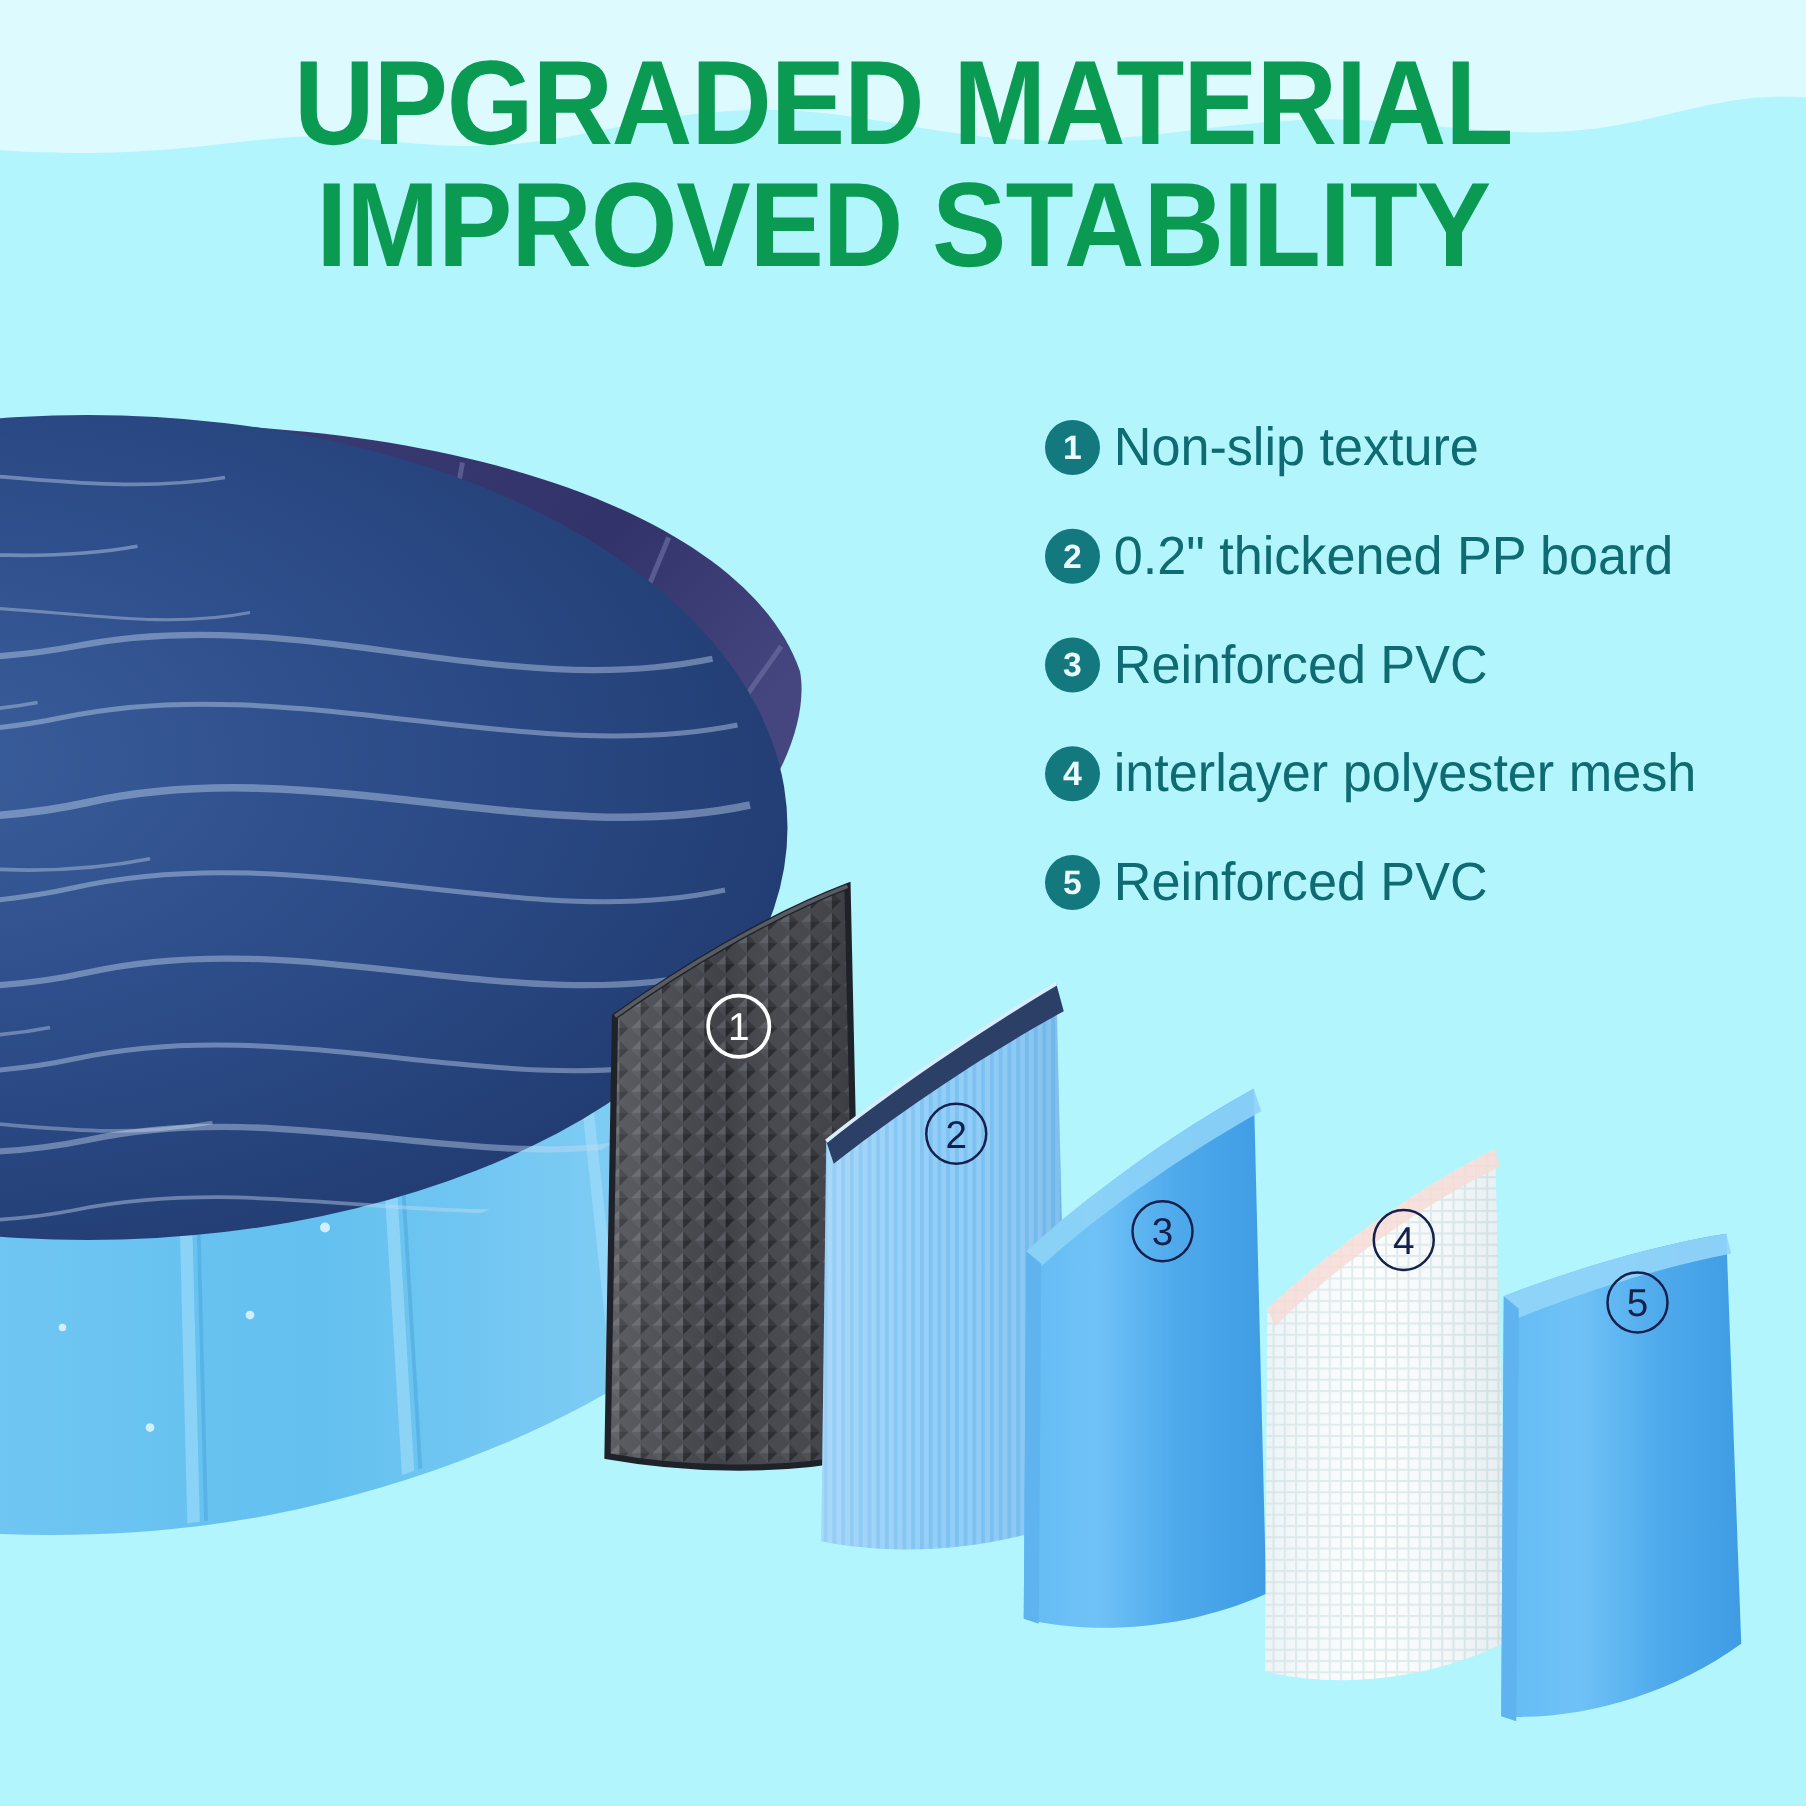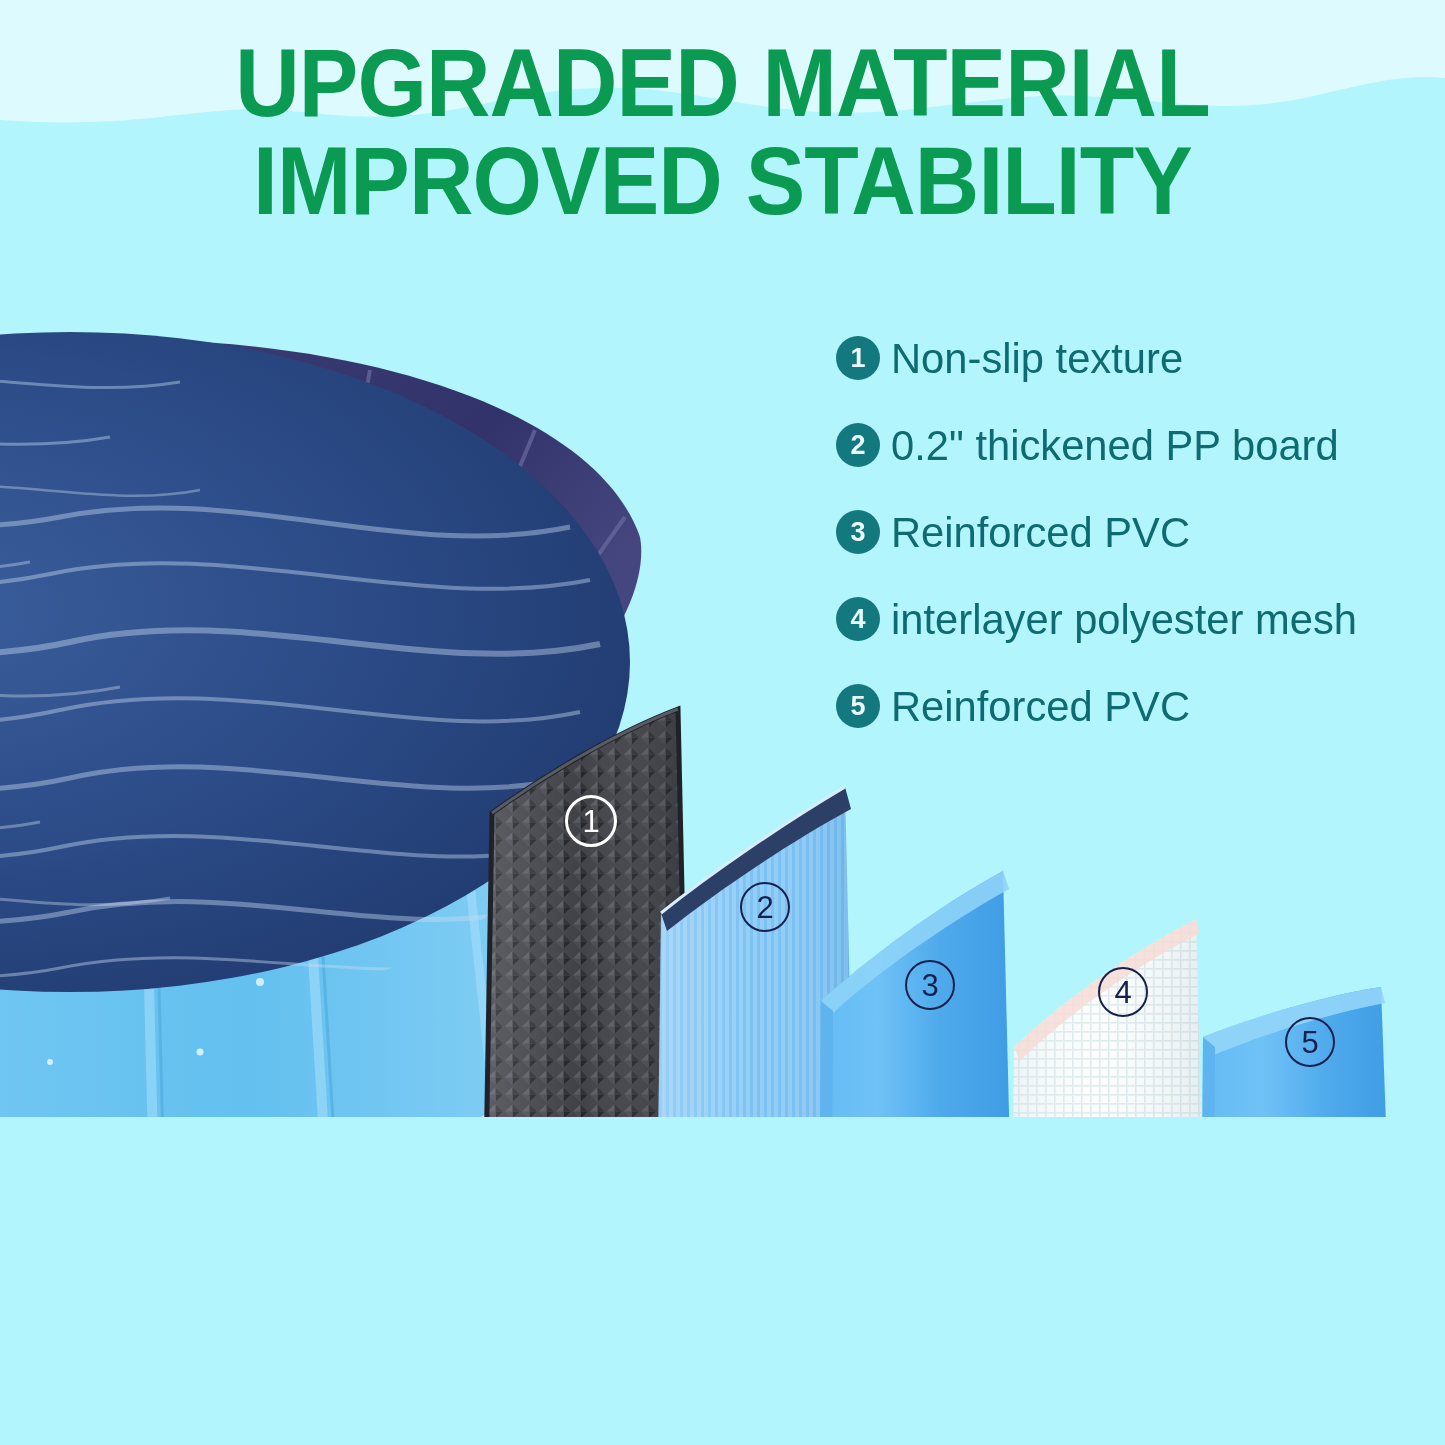--- a/index.html
+++ b/index.html
@@ -3,21 +3,21 @@
 <meta charset="utf-8">
 <title>Upgraded Material Infographic</title>
 <style>
   html,body{margin:0;padding:0;}
   body{
     width:1445px;height:1445px;overflow:hidden;
     background:#b3f5fd;
     font-family:"Liberation Sans", sans-serif;
     position:relative;
   }
-  #stage{position:absolute;inset:0;width:1445px;height:1117px;overflow:hidden;}
+  #stage{position:absolute;inset:0;width:1445px;height:1445px;overflow:hidden;}
 
   
   .bg-wave{
     position:absolute;left:0;top:0;width:1445px;height:130px;
     pointer-events:none;
   }
 
   
   .headline{
     position:absolute;left:0;top:34px;width:1445px;

